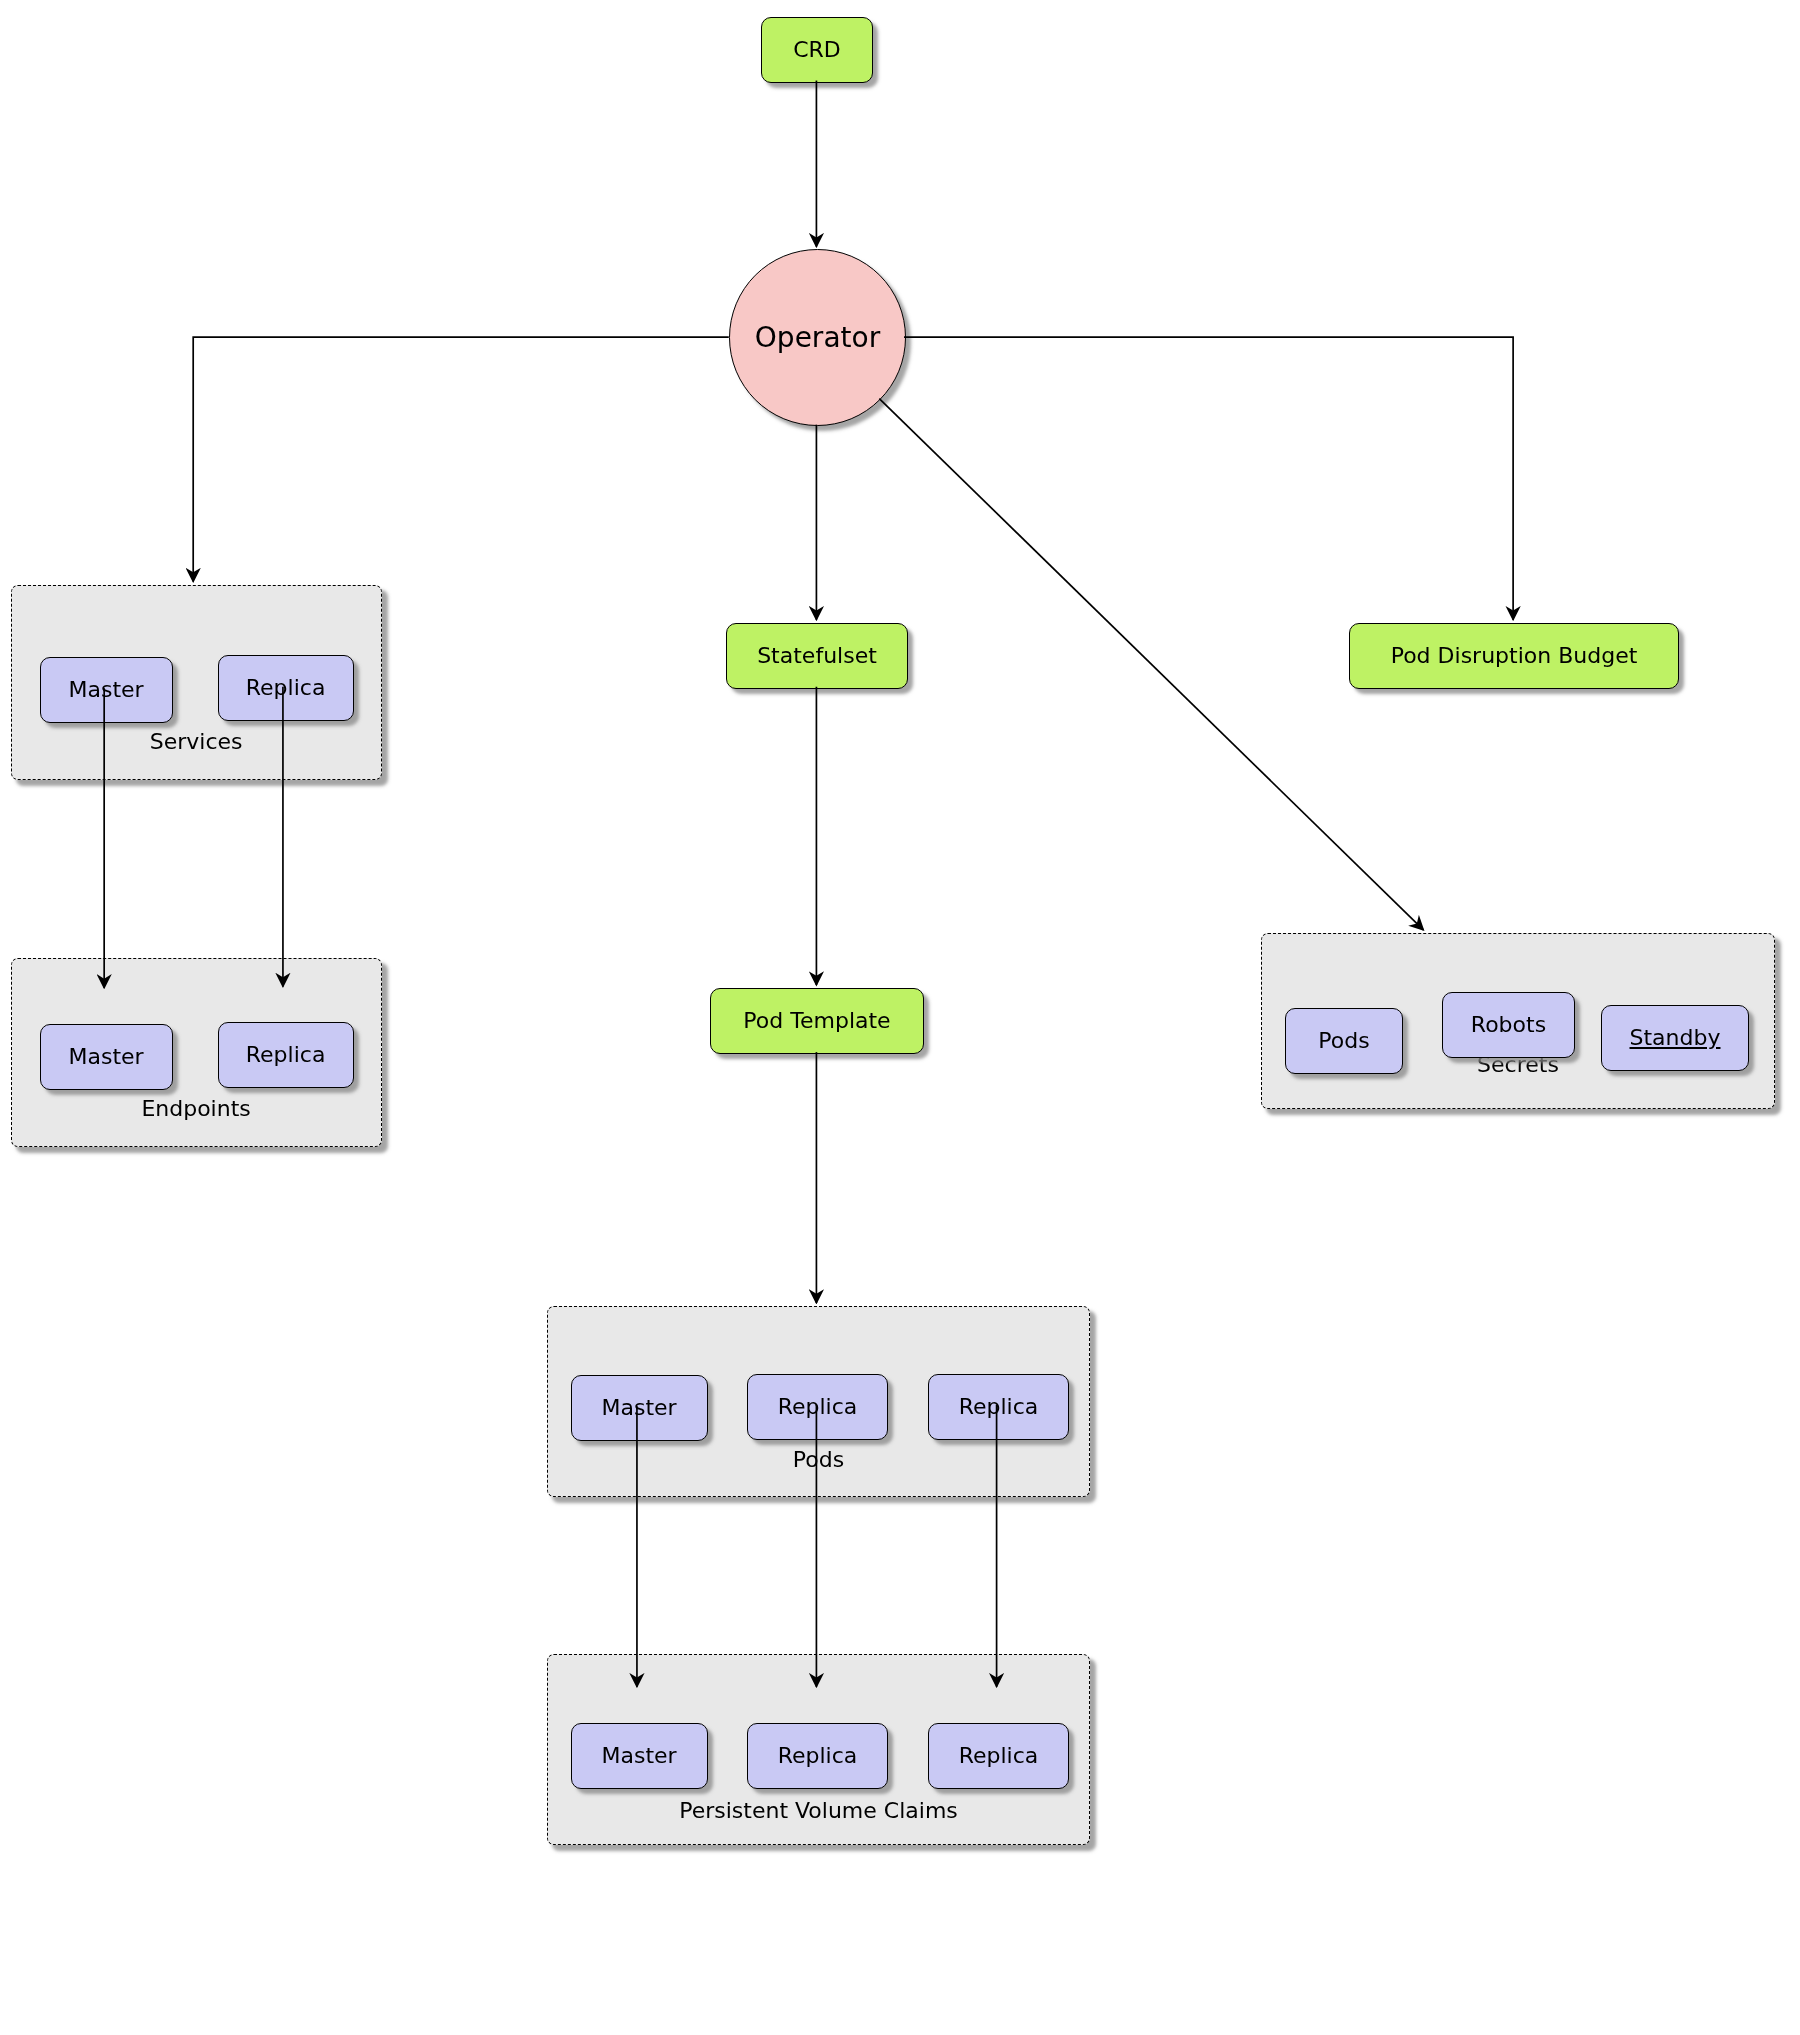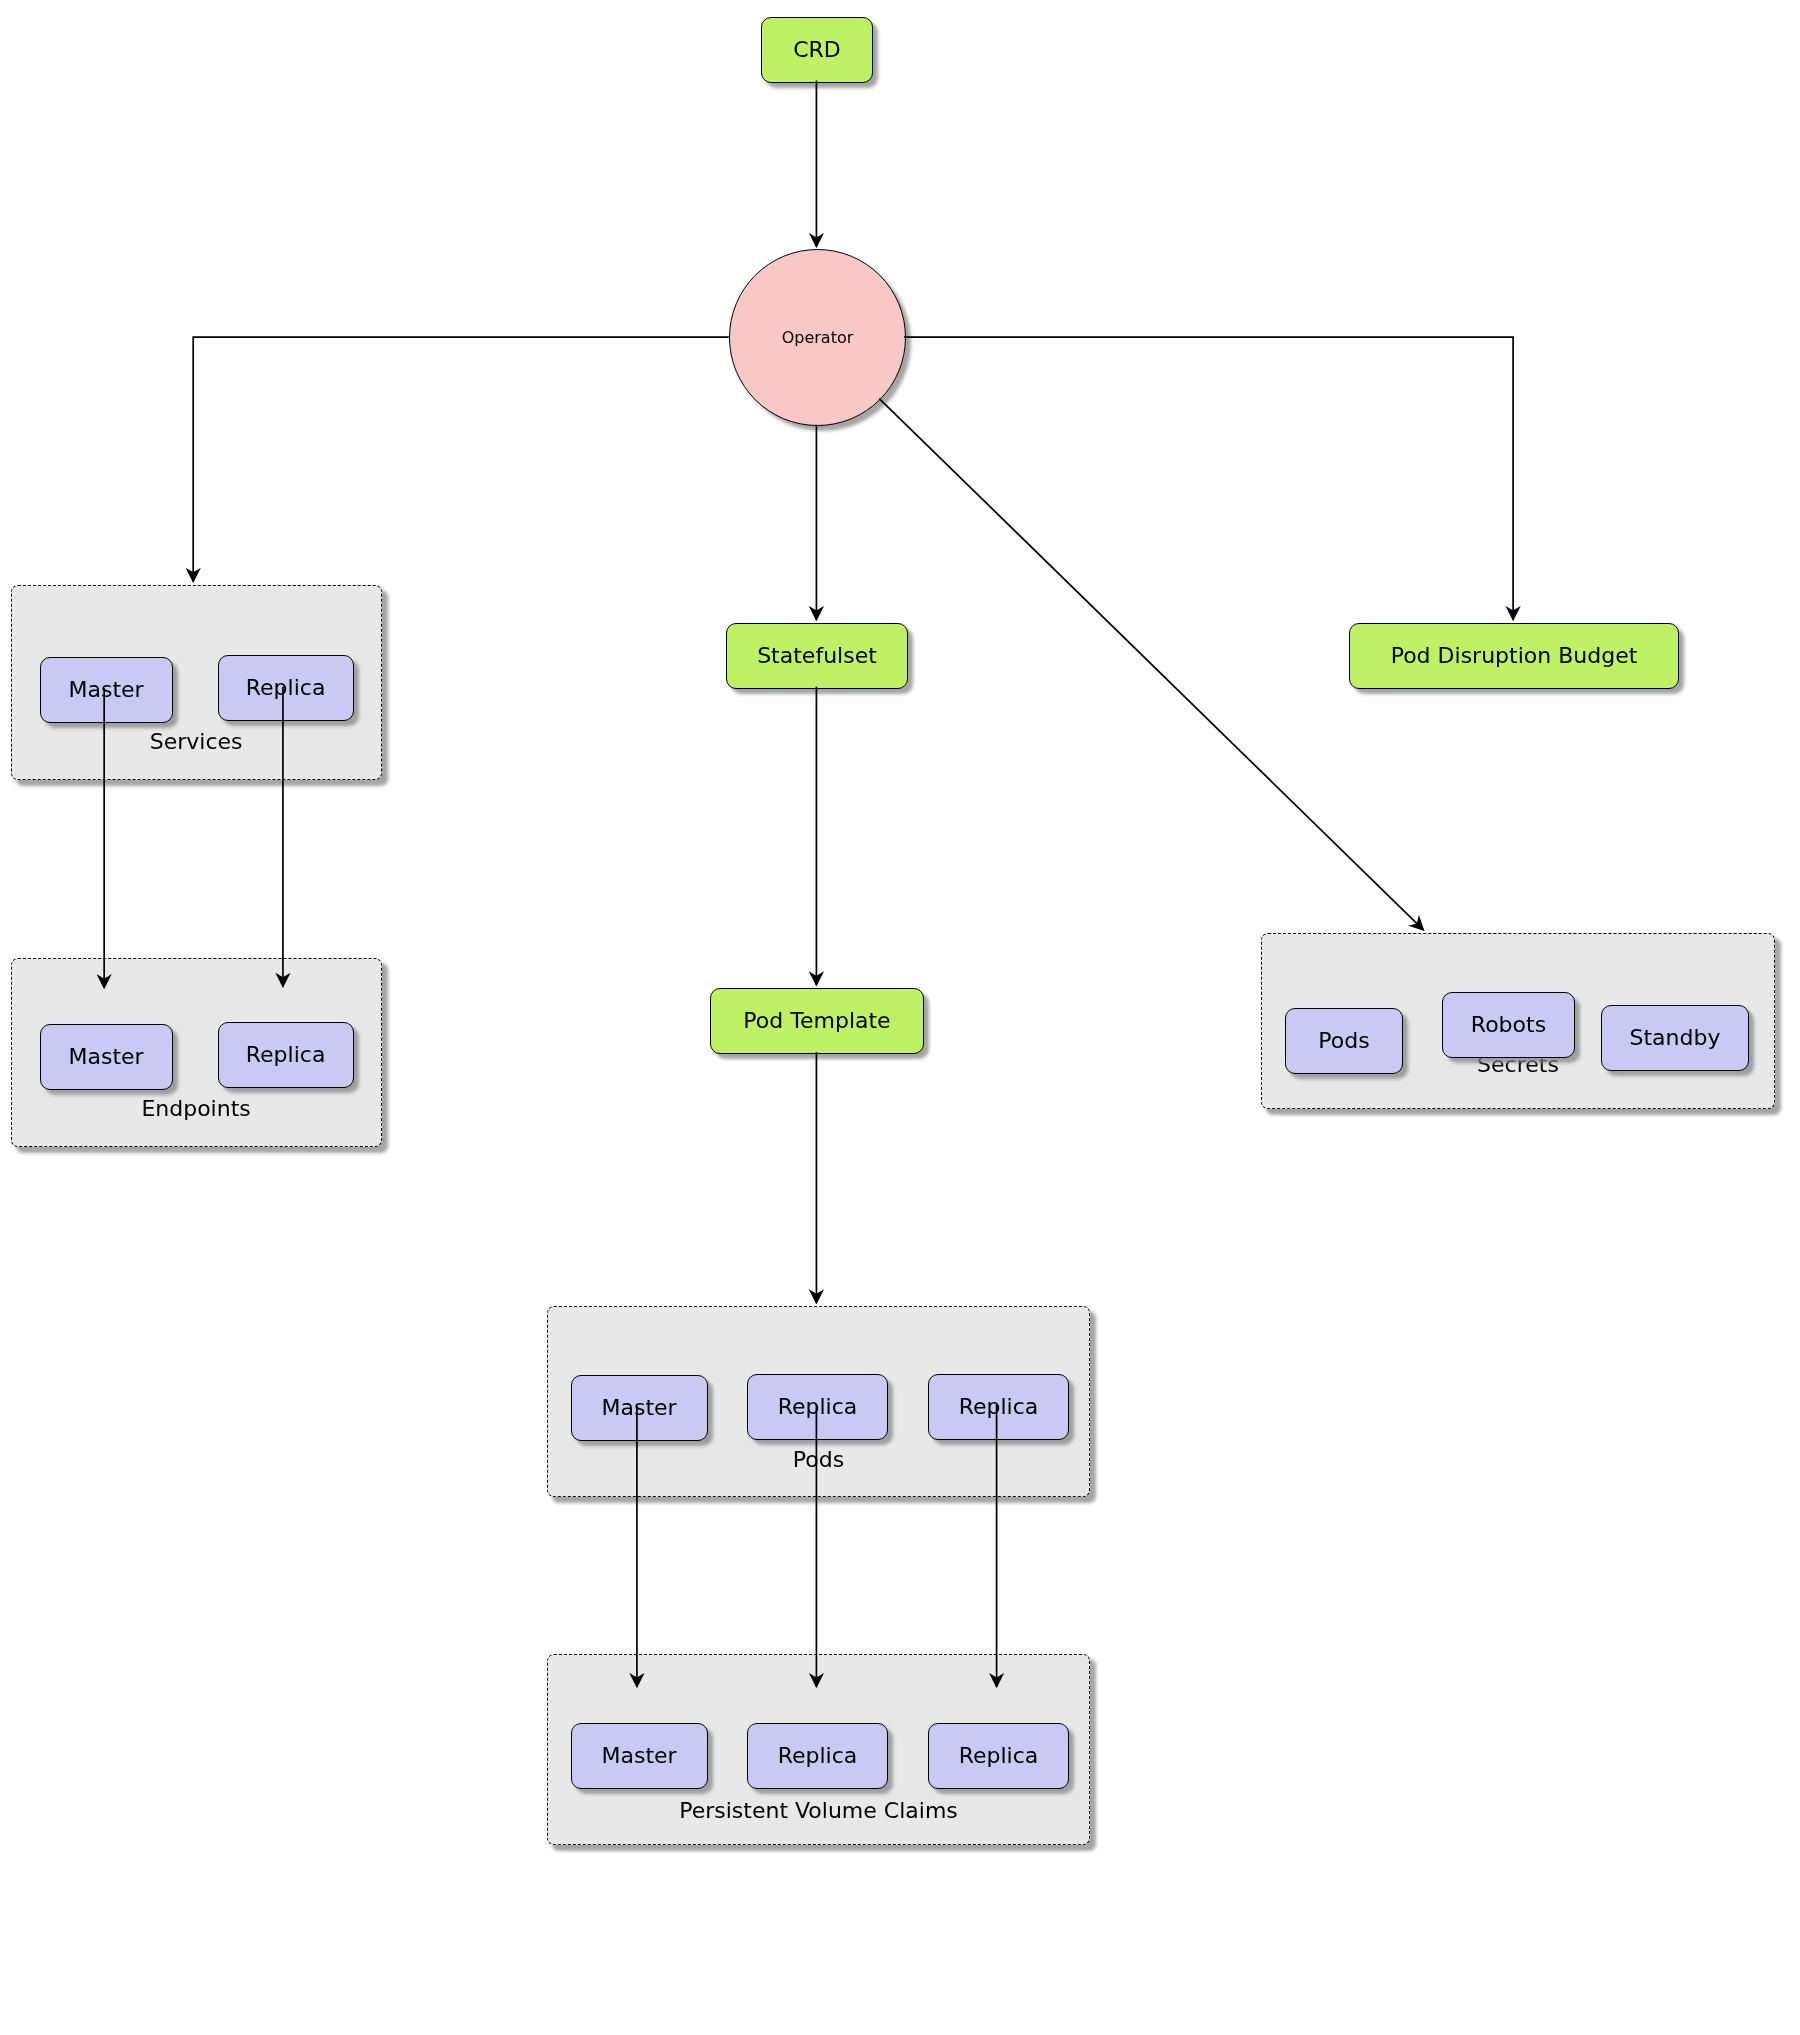--- a/index.html
+++ b/index.html
@@ -16,21 +16,21 @@
     font-size: 22px; line-height: 1;
     box-shadow: 5px 5px 3.5px rgba(135,135,135,0.75);
   }
   .node.yellow { background: #bef264; }
   .node.purple { background: #C9C9F4; margin-top: 32px; }
 
   .circle {
     position: absolute; z-index: 4;
     display: flex; align-items: center; justify-content: center;
     border: 1.8px solid #000; border-radius: 50%;
-    background: #F8C8C6; font-size: 16px;
+    background: #F8C8C6; font-size: 28px;
     box-shadow: 5px 5px 3.5px rgba(135,135,135,0.75);
   }
 
   .group {
     position: absolute; z-index: 2;
     background: #E8E8E8;
     border: 1.8px dashed #000; border-radius: 7px;
     box-shadow: 5.7px 5.7px 3.5px rgba(135,135,135,0.75);
   }
   .group .node { z-index: 3; }
@@ -50,21 +50,21 @@
   #g-services .group-label { bottom: 25.4px; }
 
   #g-endpoints { left: 10.6px;   top: 958px; width: 369px; height: 187px; }
   #ep-master   { left: 28px;  top: 32.5px; width: 131px; height: 64px; }
   #ep-replica  { left: 206px; top: 31px; width: 134px; height: 64px; }
   #g-endpoints .group-label { bottom: 25.4px; }
 
   #g-secrets   { left: 1261px; top: 933px; width: 512px; height: 174px; }
   #sec-users   { left: 23px;  top: 42px; width: 116px; height: 64px; }
   #sec-robots  { left: 180px; top: 26px; width: 131px; height: 64px; }
-  #sec-standby { left: 339px; top: 39px; width: 146px; height: 64px; }
+  #sec-standby { left: 339px; top: 39px; width: 146px; height: 64px; text-decoration: underline; }
   #g-secrets .group-label { bottom: 31px; }
 
   #g-pods      { left: 547px;  top: 1306px; width: 541px; height: 189px; }
   #pods-master   { left: 22.6px;  top: 36px; width: 135px; height: 64px; }
   #pods-replica1 { left: 199px; top: 35px; width: 139px; height: 64px; }
   #pods-replica2 { left: 380px; top: 35px; width: 139px; height: 64px; }
   #g-pods .group-label { bottom: 24px; }
 
   #g-pvc       { left: 547px;  top: 1654px; width: 541px; height: 189px; }
   #pvc-master   { left: 22.6px;  top: 36px; width: 135px; height: 64px; }

